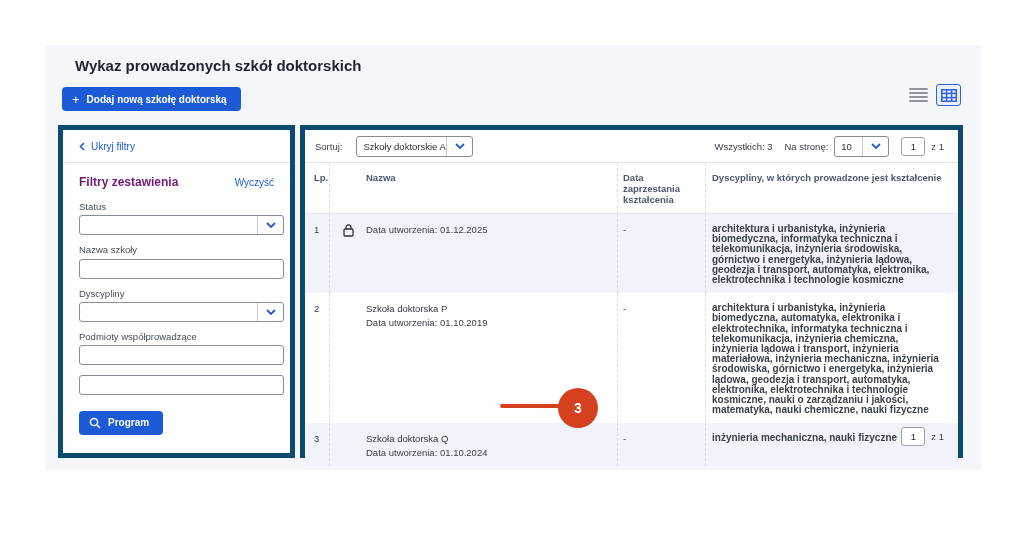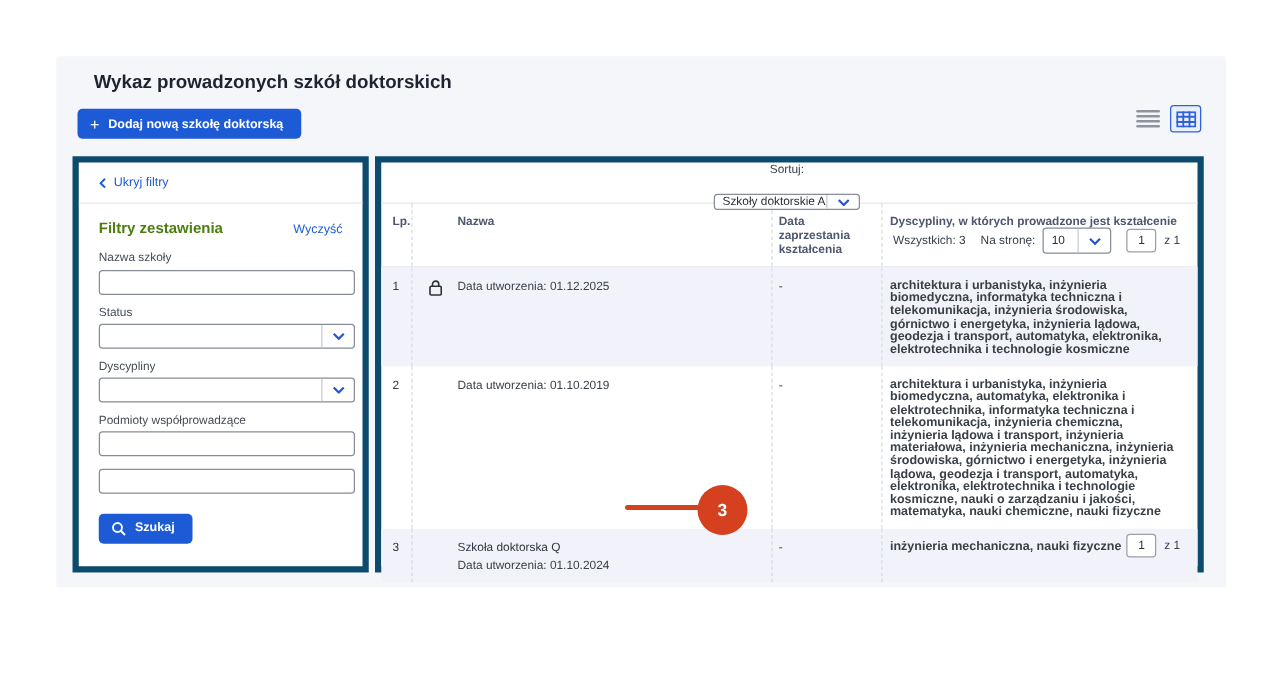--- a/index.html
+++ b/index.html
@@ -27,40 +27,40 @@
   .panel { position:absolute; background:#ffffff; border:5px solid #0c4a6e; }
   .filter-panel { left:13px; top:80px; width:237px; height:333px; }
   .table-panel  { left:255px; top:80px; width:663px; height:333px; }
 
   .panel-topbar { height:33px; border-bottom:1px solid #e4e6ec; display:flex; align-items:center; }
 
   .hide-filters { display:flex; align-items:center; gap:6px; padding-left:16px; color:#1d5bd6; font-size:10px; cursor:pointer; }
 
   .filter-body { padding:12px 16px 0 16px; }
   .filter-head { display:flex; justify-content:space-between; align-items:baseline; margin-bottom:12px; }
-  .filter-title { font-size:12px; font-weight:bold; color:#4d7c0f; }
+  .filter-title { font-size:12px; font-weight:bold; color:#701a75; }
   .clear-link { font-size:10px; color:#1d5bd6; cursor:pointer; }
 
   .field-group { margin-bottom:9px; }
   .field-label { font-size:9.5px; color:#454c57; margin-bottom:3px; display:flex; align-items:center; gap:4px; }
   .text-input { width:205px; height:20px; border:1px solid #868d97; border-radius:3px; background:#fff;
                 font-family:"Liberation Sans", sans-serif; font-size:10px; padding:0 6px; }
   .select-box { width:205px; height:20px; border:1px solid #868d97; border-radius:3px; background:#fff;
                 display:flex; align-items:center; cursor:pointer; }
   .select-box .sel-text { flex:1; font-size:9.5px; color:#2a3039; padding:0 6px; white-space:nowrap; overflow:hidden; }
   .select-box .sel-chev { width:26px; height:100%; border-left:1px solid #c7ccd4; display:flex; align-items:center; justify-content:center; }
 
   .search-btn { margin-top:16px; height:24px; padding:0 14px 0 10px; background:#1d5bd6; color:#fff; border:none;
                 border-radius:4px; font-family:"Liberation Sans", sans-serif; font-size:10px; font-weight:bold;
                 display:flex; align-items:center; gap:7px; cursor:pointer; }
 
   .info-icon { width:10px; height:10px; border:1px solid #2b6bd8; border-radius:50%; color:#2b6bd8;
                font-size:7px; line-height:9px; text-align:center; display:inline-block; font-style:normal; cursor:pointer; }
 
-  .list-toolbar { padding:0 14px 0 10px; justify-content:flex-start; gap:14px;flex-direction:column; }
+  .list-toolbar { padding:0 14px 0 10px; justify-content:flex-start; gap:14px; }
   .sort-label { font-size:9.5px; color:#3a414c; }
   .sort-select { width:117px; height:21px; }
   .toolbar-right { margin-left:auto; display:flex; align-items:center; gap:12px; }
   .total-label { font-size:9.5px; color:#3a414c; }
   .perpage { display:flex; align-items:center; gap:6px; }
   .pp-select { width:55px; height:21px;justify-content:space-between; }
   .page-cluster { display:flex; align-items:center; gap:6px; }
   .page-box { width:24px; height:19px; border:1px solid #9aa0a8; border-radius:3px; background:#fff;
               font-size:9.5px; text-align:center; font-family:"Liberation Sans", sans-serif; color:#2a3039; }
   .page-total { font-size:9.5px; color:#3a414c; }
@@ -130,37 +130,37 @@
           <span>Ukryj filtry</span>
         </div>
       </div>
       <div class="filter-body">
         <div class="filter-head">
           <span class="filter-title">Filtry zestawienia</span>
           <span class="clear-link">Wyczyść</span>
         </div>
 
         <div class="field-group">
-          <div class="field-label">Nazwa szkoły</div>
-          <input class="text-input" type="text" value="" style="">
-        </div>
-
-        <div class="field-group">
           <div class="field-label">Status</div>
           <div class="select-box">
             <span class="sel-text"></span>
             <span class="sel-chev">
               <svg width="10" height="6" viewBox="0 0 10 6">
                   <path d="M1 1l4 4 4-4" stroke="#2457d6" stroke-width="1.8" fill="none"></path>
                 </svg>
             </span>
           </div>
         </div>
 
         <div class="field-group">
+          <div class="field-label">Nazwa szkoły</div>
+          <input class="text-input" type="text" value="" style="">
+        </div>
+
+        <div class="field-group">
           <div class="field-label">Dyscypliny</div>
           <div class="select-box">
             <span class="sel-text"></span>
             <span class="sel-chev">
               <svg width="10" height="6" viewBox="0 0 10 6">
                   <path d="M1 1l4 4 4-4" stroke="#2457d6" stroke-width="1.8" fill="none"></path>
                 </svg>
             </span>
           </div>
         </div>
@@ -172,21 +172,21 @@
 
         <div class="field-group">
           <input class="text-input" type="text" value="" style="">
         </div>
 
         <button class="search-btn">
           <svg width="12" height="12" viewBox="0 0 12 12">
             <circle cx="5" cy="5" r="3.6" fill="none" stroke="#ffffff" stroke-width="1.5"></circle>
             <line x1="7.8" y1="7.8" x2="11" y2="11" stroke="#ffffff" stroke-width="1.5"></line>
           </svg>
-          <span>Szukaj</span>
+          <span>Program</span>
         </button>
       </div>
     </div>
 
     <div class="panel table-panel">
 
       <div class="panel-topbar list-toolbar">
         <span class="sort-label">Sortuj:</span>
         <div class="select-box sort-select">
           <span class="sel-text">Szkoły doktorskie A &gt; Z</span>
@@ -234,20 +234,21 @@
           </span>
           <div class="row-created">Data utworzenia: 01.12.2025</div>
         </div>
         <div class="cell-date dashed">-</div>
         <div class="cell-disc dashed row-disc">architektura i urbanistyka, inżynieria biomedyczna, informatyka techniczna i telekomunikacja, inżynieria środowiska, górnictwo i energetyka, inżynieria lądowa, geodezja i transport, automatyka, elektronika, elektrotechnika i technologie kosmiczne</div>
       </div>
 
       <div class="grid-row trow r2">
         <div class="cell-lp">2</div>
         <div class="cell-name dashed">
+          <div class="row-name">Szkoła doktorska P</div>
           <div class="row-created">Data utworzenia: 01.10.2019</div>
         </div>
         <div class="cell-date dashed">-</div>
         <div class="cell-disc dashed row-disc">architektura i urbanistyka, inżynieria biomedyczna, automatyka, elektronika i elektrotechnika, informatyka techniczna i telekomunikacja, inżynieria chemiczna, inżynieria lądowa i transport, inżynieria materiałowa, inżynieria mechaniczna, inżynieria środowiska, górnictwo i energetyka, inżynieria lądowa, geodezja i transport, automatyka, elektronika, elektrotechnika i technologie kosmiczne, nauki o zarządzaniu i jakości, matematyka, nauki chemiczne, nauki fizyczne</div>
       </div>
 
       <div class="grid-row trow alt r3">
         <div class="cell-lp">3</div>
         <div class="cell-name dashed">
           <div class="row-name">Szkoła doktorska Q</div>

